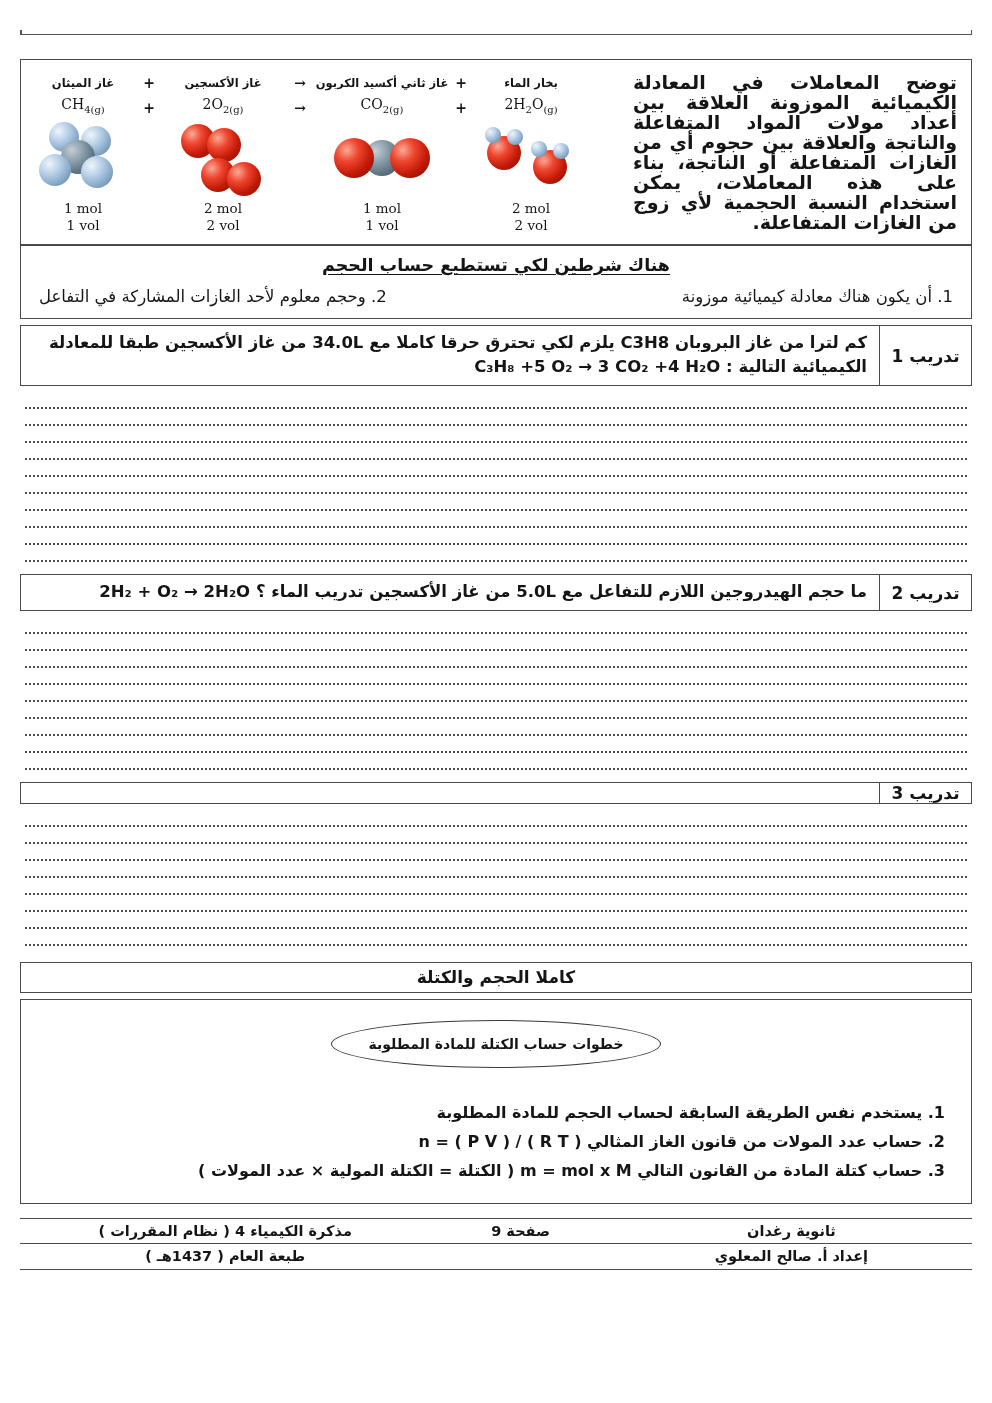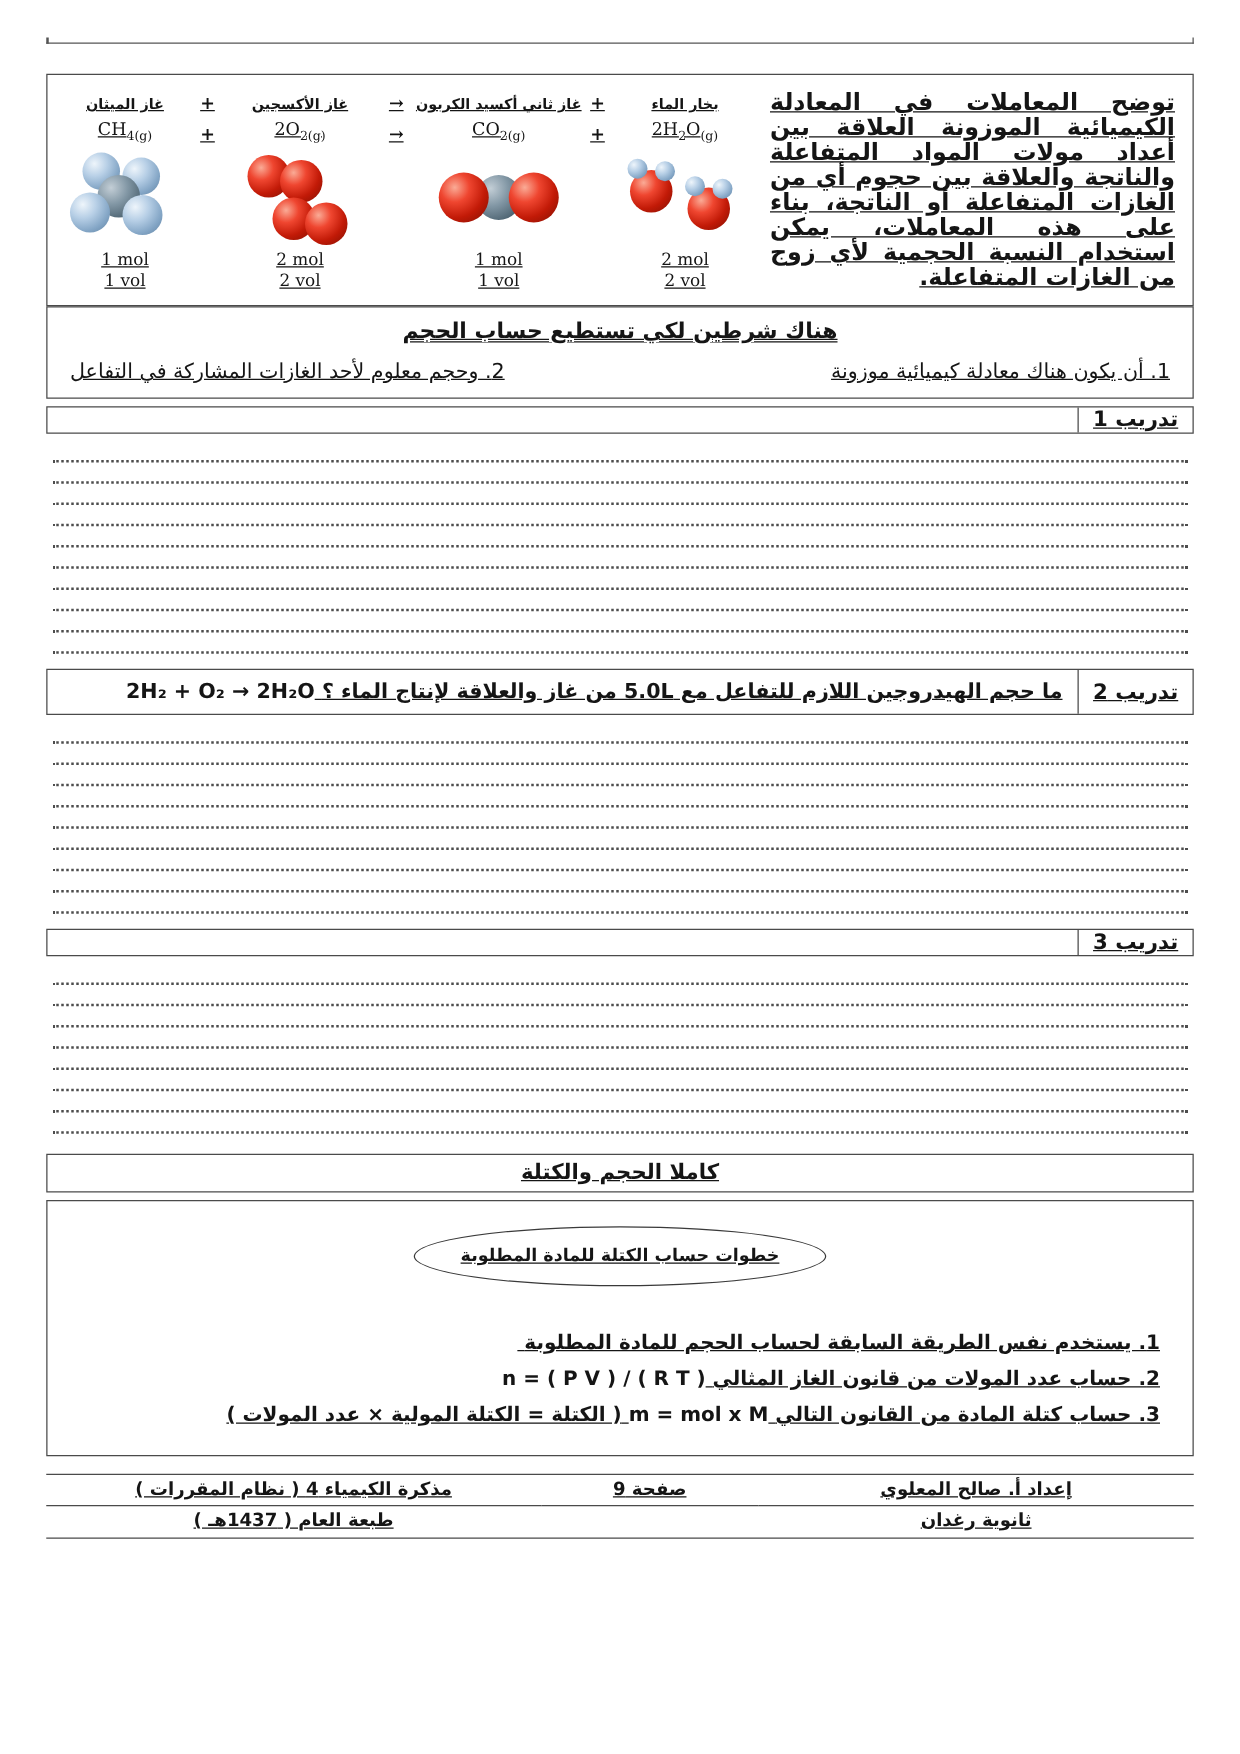--- a/index.html
+++ b/index.html
@@ -2,21 +2,21 @@
 <html lang="ar"><head>
 <meta charset="utf-8">
 <style>
   * { margin:0; padding:0; box-sizing:border-box; }
   html,body { background:#fff; }
   body {
     width:992px; height:1403px; margin:0 auto;
     font-family:"DejaVu Sans", sans-serif;
     direction:rtl; color:#151515; overflow:hidden; position:relative;
   }
-  .page { padding:0 37px;text-decoration:underline; }
+  .page { padding:0 20px; }
 
   
   .top-rule { margin-top:34px; border-top:1.5px solid #555; position:relative; }
   .top-rule::before, .top-rule::after {
     content:""; position:absolute; top:-5px; width:1.5px; height:5px; background:#555;
   }
   .top-rule::before { right:0; } .top-rule::after { left:0; }
 
   
   .reaction-box { margin-top:24px; border:1.6px solid #4a4a4a; height:186px; display:flex; direction:ltr; padding:10px 8px 6px 10px; }
@@ -154,38 +154,42 @@
   <div class="cond-box">
     <div class="cond-title">هناك شرطين لكي تستطيع حساب الحجم</div>
     <div class="cond-items">
       <span>1. أن يكون هناك معادلة كيميائية موزونة</span>
       <span>2. وحجم معلوم لأحد الغازات المشاركة في التفاعل</span>
     </div>
   </div>
 
   <div class="ex-box">
     <div class="ex-label">تدريب 1</div>
+    <div class="ex-q">
+      <div><span>كم لترا من غاز البروبان C3H8 يلزم لكي تحترق حرقا كاملا مع 34.0L من غاز الأكسجين طبقا للمعادلة</span></div>
+      <div><span>الكيميائية التالية :</span> <span class="eq">C₃H₈ +5 O₂ → 3 CO₂ +4 H₂O</span></div>
+    </div>
   </div>
   <div class="answers">
       <div class="dotline"></div>
       <div class="dotline"></div>
       <div class="dotline"></div>
       <div class="dotline"></div>
       <div class="dotline"></div>
       <div class="dotline"></div>
       <div class="dotline"></div>
       <div class="dotline"></div>
       <div class="dotline"></div>
       <div class="dotline"></div>
     </div>
 
   <div class="ex-box">
     <div class="ex-label">تدريب 2</div>
     <div class="ex-q">
-      <div><span>ما حجم الهيدروجين اللازم للتفاعل مع 5.0L من غاز والعلاقة لإنتاج الماء ؟</span> <span class="eq">2H₂ + O₂ → 2H₂O</span></div>
+      <div><span>ما حجم الهيدروجين اللازم للتفاعل مع 5.0L من غاز الأكسجين تدريب الماء ؟</span> <span class="eq">2H₂ + O₂ → 2H₂O</span></div>
     </div>
   </div>
   <div class="answers">
       <div class="dotline"></div>
       <div class="dotline"></div>
       <div class="dotline"></div>
       <div class="dotline"></div>
       <div class="dotline"></div>
       <div class="dotline"></div>
       <div class="dotline"></div>
@@ -225,22 +229,22 @@
       <div class="step">
         <span>3. حساب كتلة المادة من القانون التالي</span>
         <span class="eq">m = mol x M</span>
         <span>( الكتلة = الكتلة المولية × عدد المولات )</span>
       </div>
     </div>
   </div>
 
   <div class="footer">
     <div class="f-col">
+      <div>ثانوية رغدان</div>
       <div>إعداد أ. صالح المعلوي</div>
-      <div>ثانوية رغدان</div>
     </div>
     <div class="f-col">
       <div>صفحة 9</div>
       <div></div>
     </div>
     <div class="f-col">
       <div>مذكرة الكيمياء 4 (  نظام المقررات )</div>
       <div>طبعة العام ( 1437هـ )</div>
     </div>
   </div>

